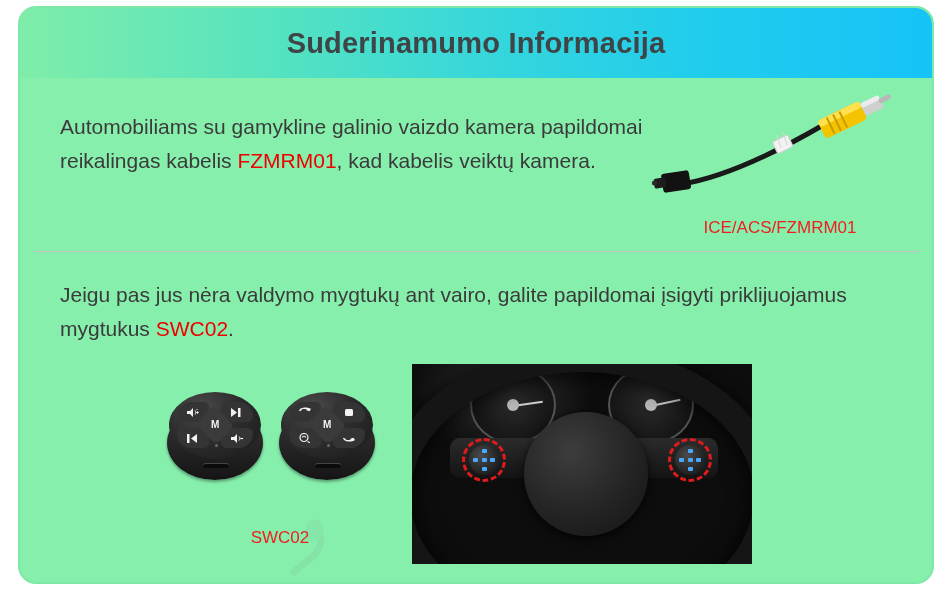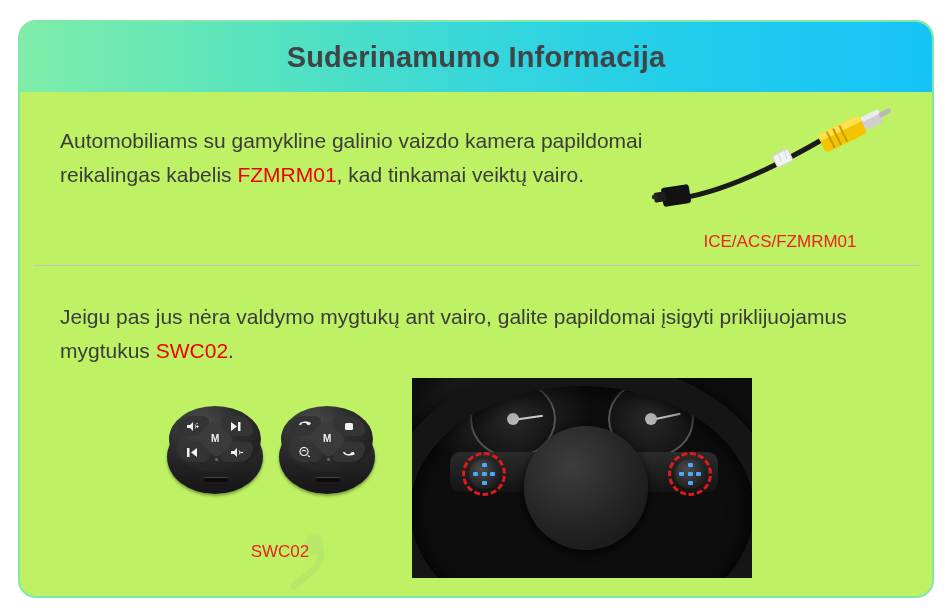--- a/index.html
+++ b/index.html
@@ -12,27 +12,27 @@
     height: 612px;
     font-family: "Liberation Sans", sans-serif;
     position: relative;
     overflow: hidden;
   }
 
   
   #card {
     position: absolute;
     left: 18px;
-    top: 20px;
+    top: 6px;
     width: 916px;
     height: 578px;
     border: 2px solid #7EE8A8;
     border-radius: 18px;
     box-sizing: border-box;
-    background: #bef264;
+    background: #86efac;
     overflow: hidden;
   }
 
   
   #header {
     position: absolute;
     left: 0;
     top: 0;
     width: 100%;
     height: 70px;
@@ -109,21 +109,20 @@
     position: absolute;
     left: 0;
     top: 252px;
     width: 100%;
   }
   #para-two {
     position: absolute;
     left: 40px;
     top: 18px;
     width: 790px;
-    margin-top: 8px;
   }
 
   
   #swc-block {
     position: absolute;
     left: 120px;
     top: 130px;
     width: 280px;
   }
   #swc-art {
@@ -349,21 +348,21 @@
 
 <div id="card">
 
   <div id="header">
     <div id="header-title">Suderinamumo Informacija</div>
   </div>
 
   <div id="section-one">
 
     <div id="para-one" class="body-text">
-      <span>Automobiliams su gamykline galinio vaizdo kamera papildomai reikalingas kabelis </span><span class="accent">FZMRM01</span><span>, kad tinkamai veiktų vairo.</span>
+      <span>Automobiliams su gamykline galinio vaizdo kamera papildomai reikalingas kabelis </span><span class="accent">FZMRM01</span><span>, kad kabelis veiktų kamera.</span>
     </div>
 
     <div id="cable-block">
       <div id="cable-art">
         <svg width="250" height="120" viewBox="0 0 250 120">
 
           <path d="M32 98 C 70 92, 120 70, 175 38" stroke="#1a1a1a" stroke-width="5" fill="none" stroke-linecap="round"></path>
 
           <g>
             <rect x="124" y="52" width="17" height="13" rx="2" transform="rotate(-26 132 58)" fill="#f2f2f2" stroke="#cfcfcf" stroke-width="1"></rect>

